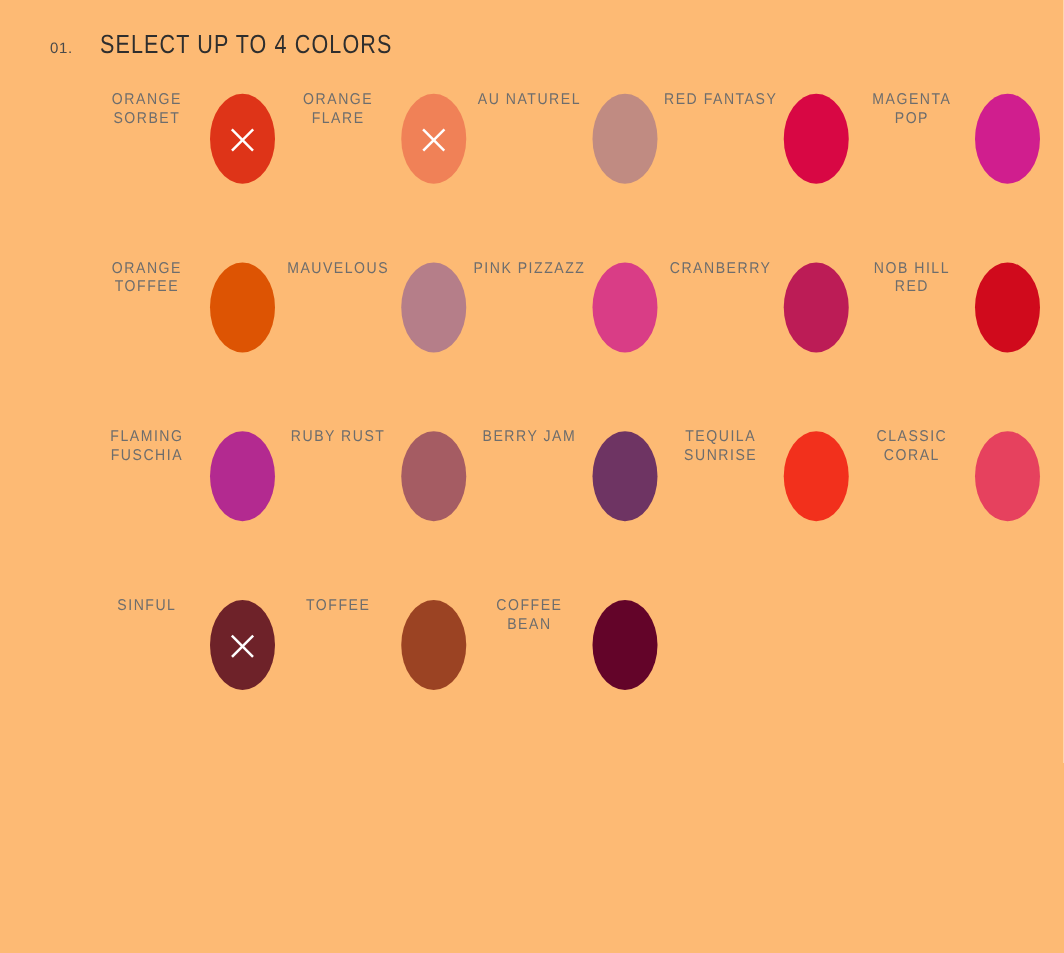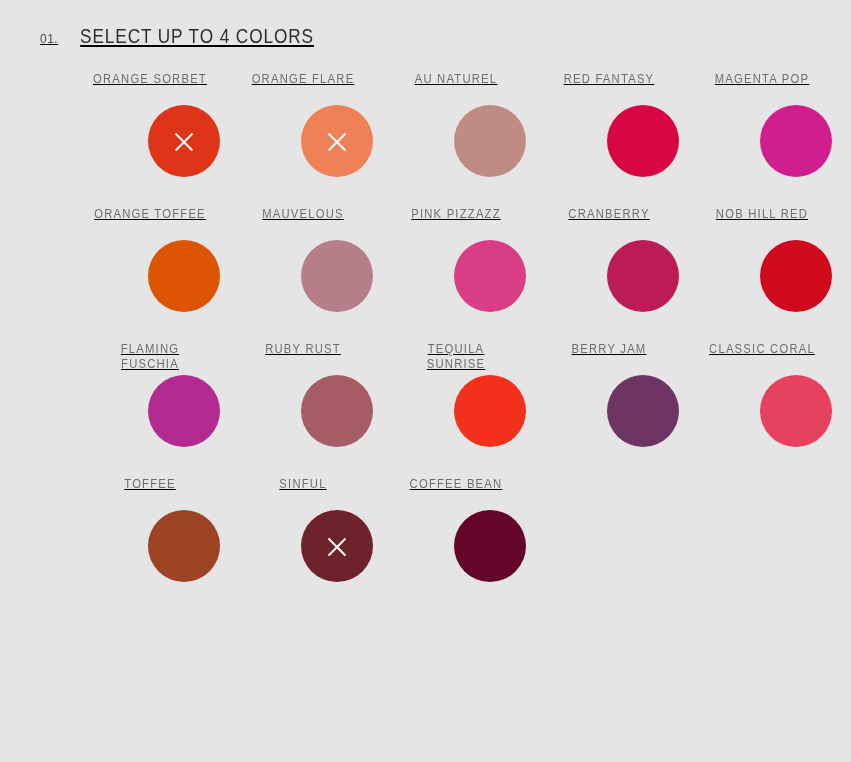--- a/index.html
+++ b/index.html
@@ -9,22 +9,21 @@
     height: 762px;
     background: #ffffff;
     font-family: "Liberation Sans", sans-serif;
     overflow: hidden;
   }
 
   .page {
     position: relative;
     width: 851px;
     height: 762px;
-    background: #e5e5e5;
-    text-decoration: underline;
+    background: #fdba74;
   }
 
   
   .header {
     display: flex;
     align-items: baseline;
     padding: 24px 0 0 40px;
   }
 
   .step-number {
@@ -52,22 +51,22 @@
     width: 851px;
     display: grid;
     grid-template-columns: repeat(5, 153px);
     grid-auto-rows: 135px;
     justify-items: center;
   }
 
   .swatch-cell {
     width: 153px;
     display: flex;
-    flex-direction: column;
-    align-items: flex-end;
+    flex-direction: row;
+    align-items: flex-start;
   }
 
   .swatch-label {
     font-size: 12.5px;
     letter-spacing: 1.35px;
     color: #6d6d6d;
     text-align: center;
     line-height: 15px;
     height: 30px;
     width: 140px;
@@ -167,41 +166,41 @@
       <div class="swatch-cell">
         <div class="swatch-label">FLAMING
 FUSCHIA</div>
         <div class="swatch-dot" style="background: rgb(179, 42, 144);"></div>
       </div>
       <div class="swatch-cell">
         <div class="swatch-label">RUBY RUST</div>
         <div class="swatch-dot" style="background: rgb(165, 92, 99);"></div>
       </div>
       <div class="swatch-cell">
+        <div class="swatch-label">BERRY JAM</div>
+        <div class="swatch-dot" style="background: rgb(110, 52, 99);"></div>
+      </div>
+      <div class="swatch-cell">
         <div class="swatch-label">TEQUILA
 SUNRISE</div>
         <div class="swatch-dot" style="background: rgb(242, 48, 28);"></div>
       </div>
       <div class="swatch-cell">
-        <div class="swatch-label">BERRY JAM</div>
-        <div class="swatch-dot" style="background: rgb(110, 52, 99);"></div>
-      </div>
-      <div class="swatch-cell">
         <div class="swatch-label">CLASSIC CORAL</div>
         <div class="swatch-dot" style="background: rgb(230, 65, 94);"></div>
-      </div>
-      <div class="swatch-cell">
-        <div class="swatch-label">TOFFEE</div>
-        <div class="swatch-dot" style="background: rgb(155, 67, 35);"></div>
       </div>
       <div class="swatch-cell">
         <div class="swatch-label">SINFUL</div>
         <div class="swatch-dot selected" style="background: rgb(110, 34, 41);">
           <span class="x-mark"></span>
         </div>
       </div>
       <div class="swatch-cell">
+        <div class="swatch-label">TOFFEE</div>
+        <div class="swatch-dot" style="background: rgb(155, 67, 35);"></div>
+      </div>
+      <div class="swatch-cell">
         <div class="swatch-label">COFFEE BEAN</div>
         <div class="swatch-dot" style="background: rgb(99, 4, 41);"></div>
       </div>
     </div>
 
 </div>
 
 </body></html>

